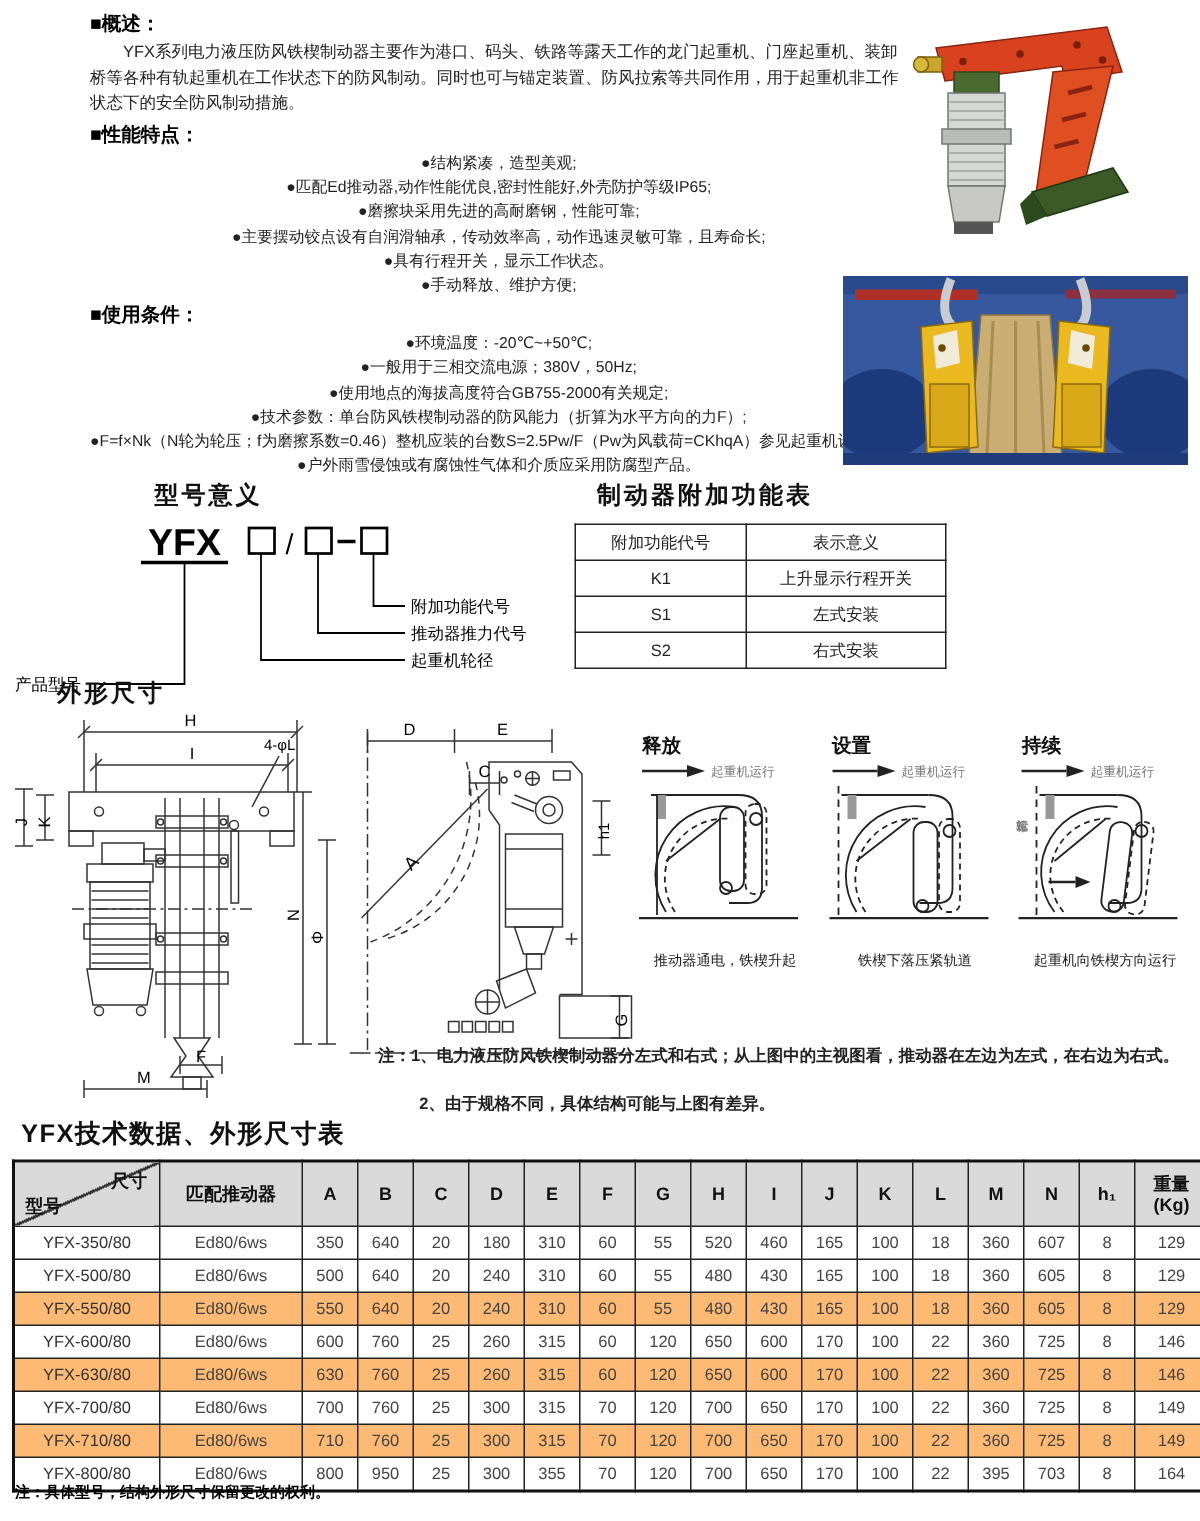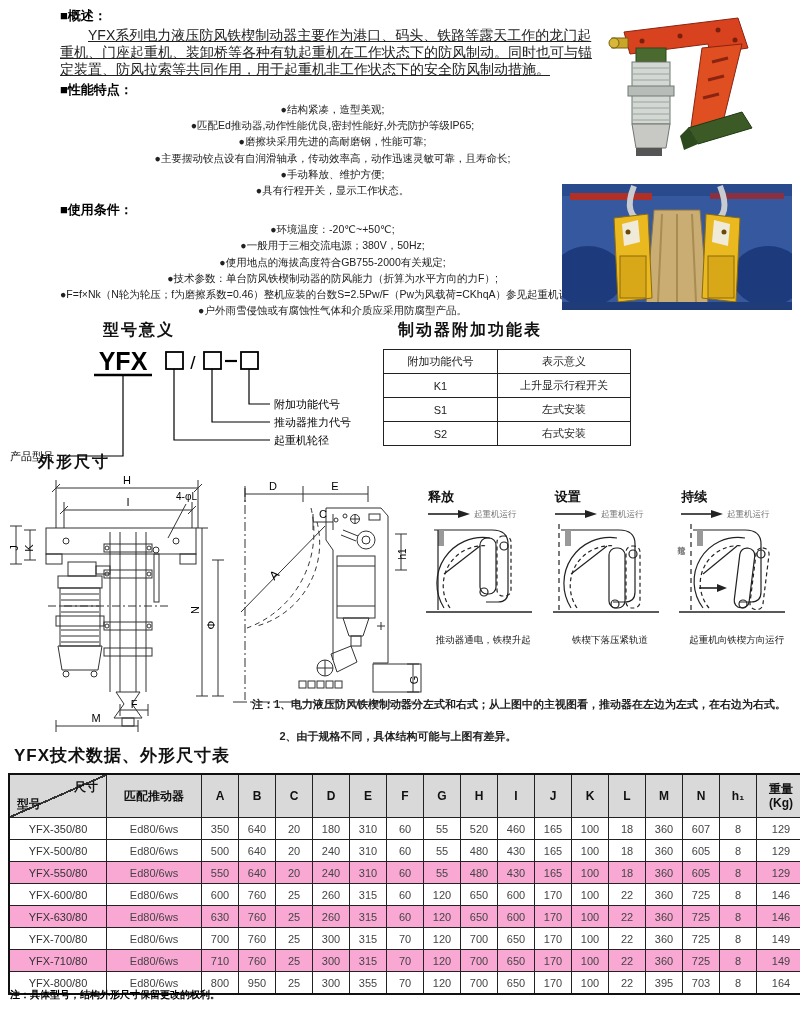--- a/index.html
+++ b/index.html
@@ -3,21 +3,21 @@
 <meta charset="utf-8">
 <style>
   html,body{margin:0;padding:0;}
   body{width:800px;height:1014px;position:relative;overflow:hidden;background:#fff;
        font-family:"Liberation Sans","DejaVu Sans",sans-serif;color:#111;}
   .abs{position:absolute;}
 
   
   .doc{left:28px;top:4px;width:545px;margin-left:32px;}
   .doc .h{font-size:13px;font-weight:bold;margin:3px 0 2px;color:#000;}
-  .doc .body-p{font-size:14px;line-height:17px;margin:0;text-indent:2em;color:#222;text-decoration:underline;}
+  .doc .body-p{font-size:11px;line-height:17px;margin:0;text-indent:2em;color:#222;}
   .doc ul{margin:0;padding:0;}
   .doc li{list-style:none;font-size:10.5px;line-height:16.2px;white-space:nowrap;color:#222;text-align:center;}
 
   
   .photo1{left:590px;top:8px;width:172px;height:164px;}
   .photo2{left:562px;top:184px;width:230px;height:126px;}
 
   
   .mm-title{left:103px;top:320px;font-size:16px;font-weight:bold;letter-spacing:2px;}
   .mm-svg{left:8px;top:342px;width:375px;height:122px;}
@@ -43,43 +43,43 @@
   .big-table{left:8px;top:773px;width:784px;border-collapse:collapse;table-layout:fixed;border:2px solid #111;}
   .big-table th,.big-table td{border:1px solid #222;font-size:11px;text-align:center;padding:0;height:21px;color:#444;}
   .big-table thead th{background:#d9d9d9;height:42px;font-size:12px;color:#111;}
   .big-table th.corner{width:96px;position:relative;
       background:linear-gradient(to bottom right,#d9d9d9 calc(50% - 1px),#333 calc(50% - 1px),#333 calc(50% + 1px),#d9d9d9 calc(50% + 1px));}
   .big-table th.corner .c-top{position:absolute;top:4px;right:8px;font-size:12px;}
   .big-table th.corner .c-bot{position:absolute;bottom:4px;left:7px;font-size:12px;}
   .big-table th.thr{width:94px;}
   .big-table th.dim{width:36px;}
   .big-table th.wt{width:48px;white-space:pre-line;line-height:14px;}
-  .big-table tbody tr:nth-child(2n+3) td{background:#f9a8d4;}
+  .big-table tbody tr:nth-child(2n+3) td{background:#fdba74;}
   .big-table td.model{font-size:11px;color:#333;}
 
   .footer-note{left:10px;top:988px;font-size:10px;font-weight:bold;
       font-family:"Liberation Serif","DejaVu Serif",serif;color:#000;}
 
   svg{display:block;}
   svg text{font-family:"Liberation Sans","DejaVu Sans",sans-serif;}
 </style>
 </head>
 <body>
 
 <div class="abs doc">
   <div class="h">■概述：</div>
   <p class="body-p">YFX系列电力液压防风铁楔制动器主要作为港口、码头、铁路等露天工作的龙门起重机、门座起重机、装卸桥等各种有轨起重机在工作状态下的防风制动。同时也可与锚定装置、防风拉索等共同作用，用于起重机非工作状态下的安全防风制动措施。</p>
   <div class="h">■性能特点：</div>
   <ul>
     <li>●结构紧凑，造型美观;</li>
     <li>●匹配Ed推动器,动作性能优良,密封性能好,外壳防护等级IP65;</li>
     <li>●磨擦块采用先进的高耐磨钢，性能可靠;</li>
     <li>●主要摆动铰点设有自润滑轴承，传动效率高，动作迅速灵敏可靠，且寿命长;</li>
+    <li>●具有行程开关，显示工作状态。</li>
     <li>●手动释放、维护方便;</li>
-    <li>●具有行程开关，显示工作状态。</li>
   </ul>
   <div class="h">■使用条件：</div>
   <ul>
     <li>●环境温度：-20℃~+50℃;</li>
     <li>●一般用于三相交流电源；380V，50Hz;</li>
     <li>●使用地点的海拔高度符合GB755-2000有关规定;</li>
     <li>●技术参数：单台防风铁楔制动器的防风能力（折算为水平方向的力F）;</li>
     <li>●F=f×Nk（N轮为轮压；f为磨擦系数=0.46）整机应装的台数S=2.5Pw/F（Pw为风载荷=CKhqA）参见起重机设计规范。</li>
     <li>●户外雨雪侵蚀或有腐蚀性气体和介质应采用防腐型产品。</li>
   </ul>

